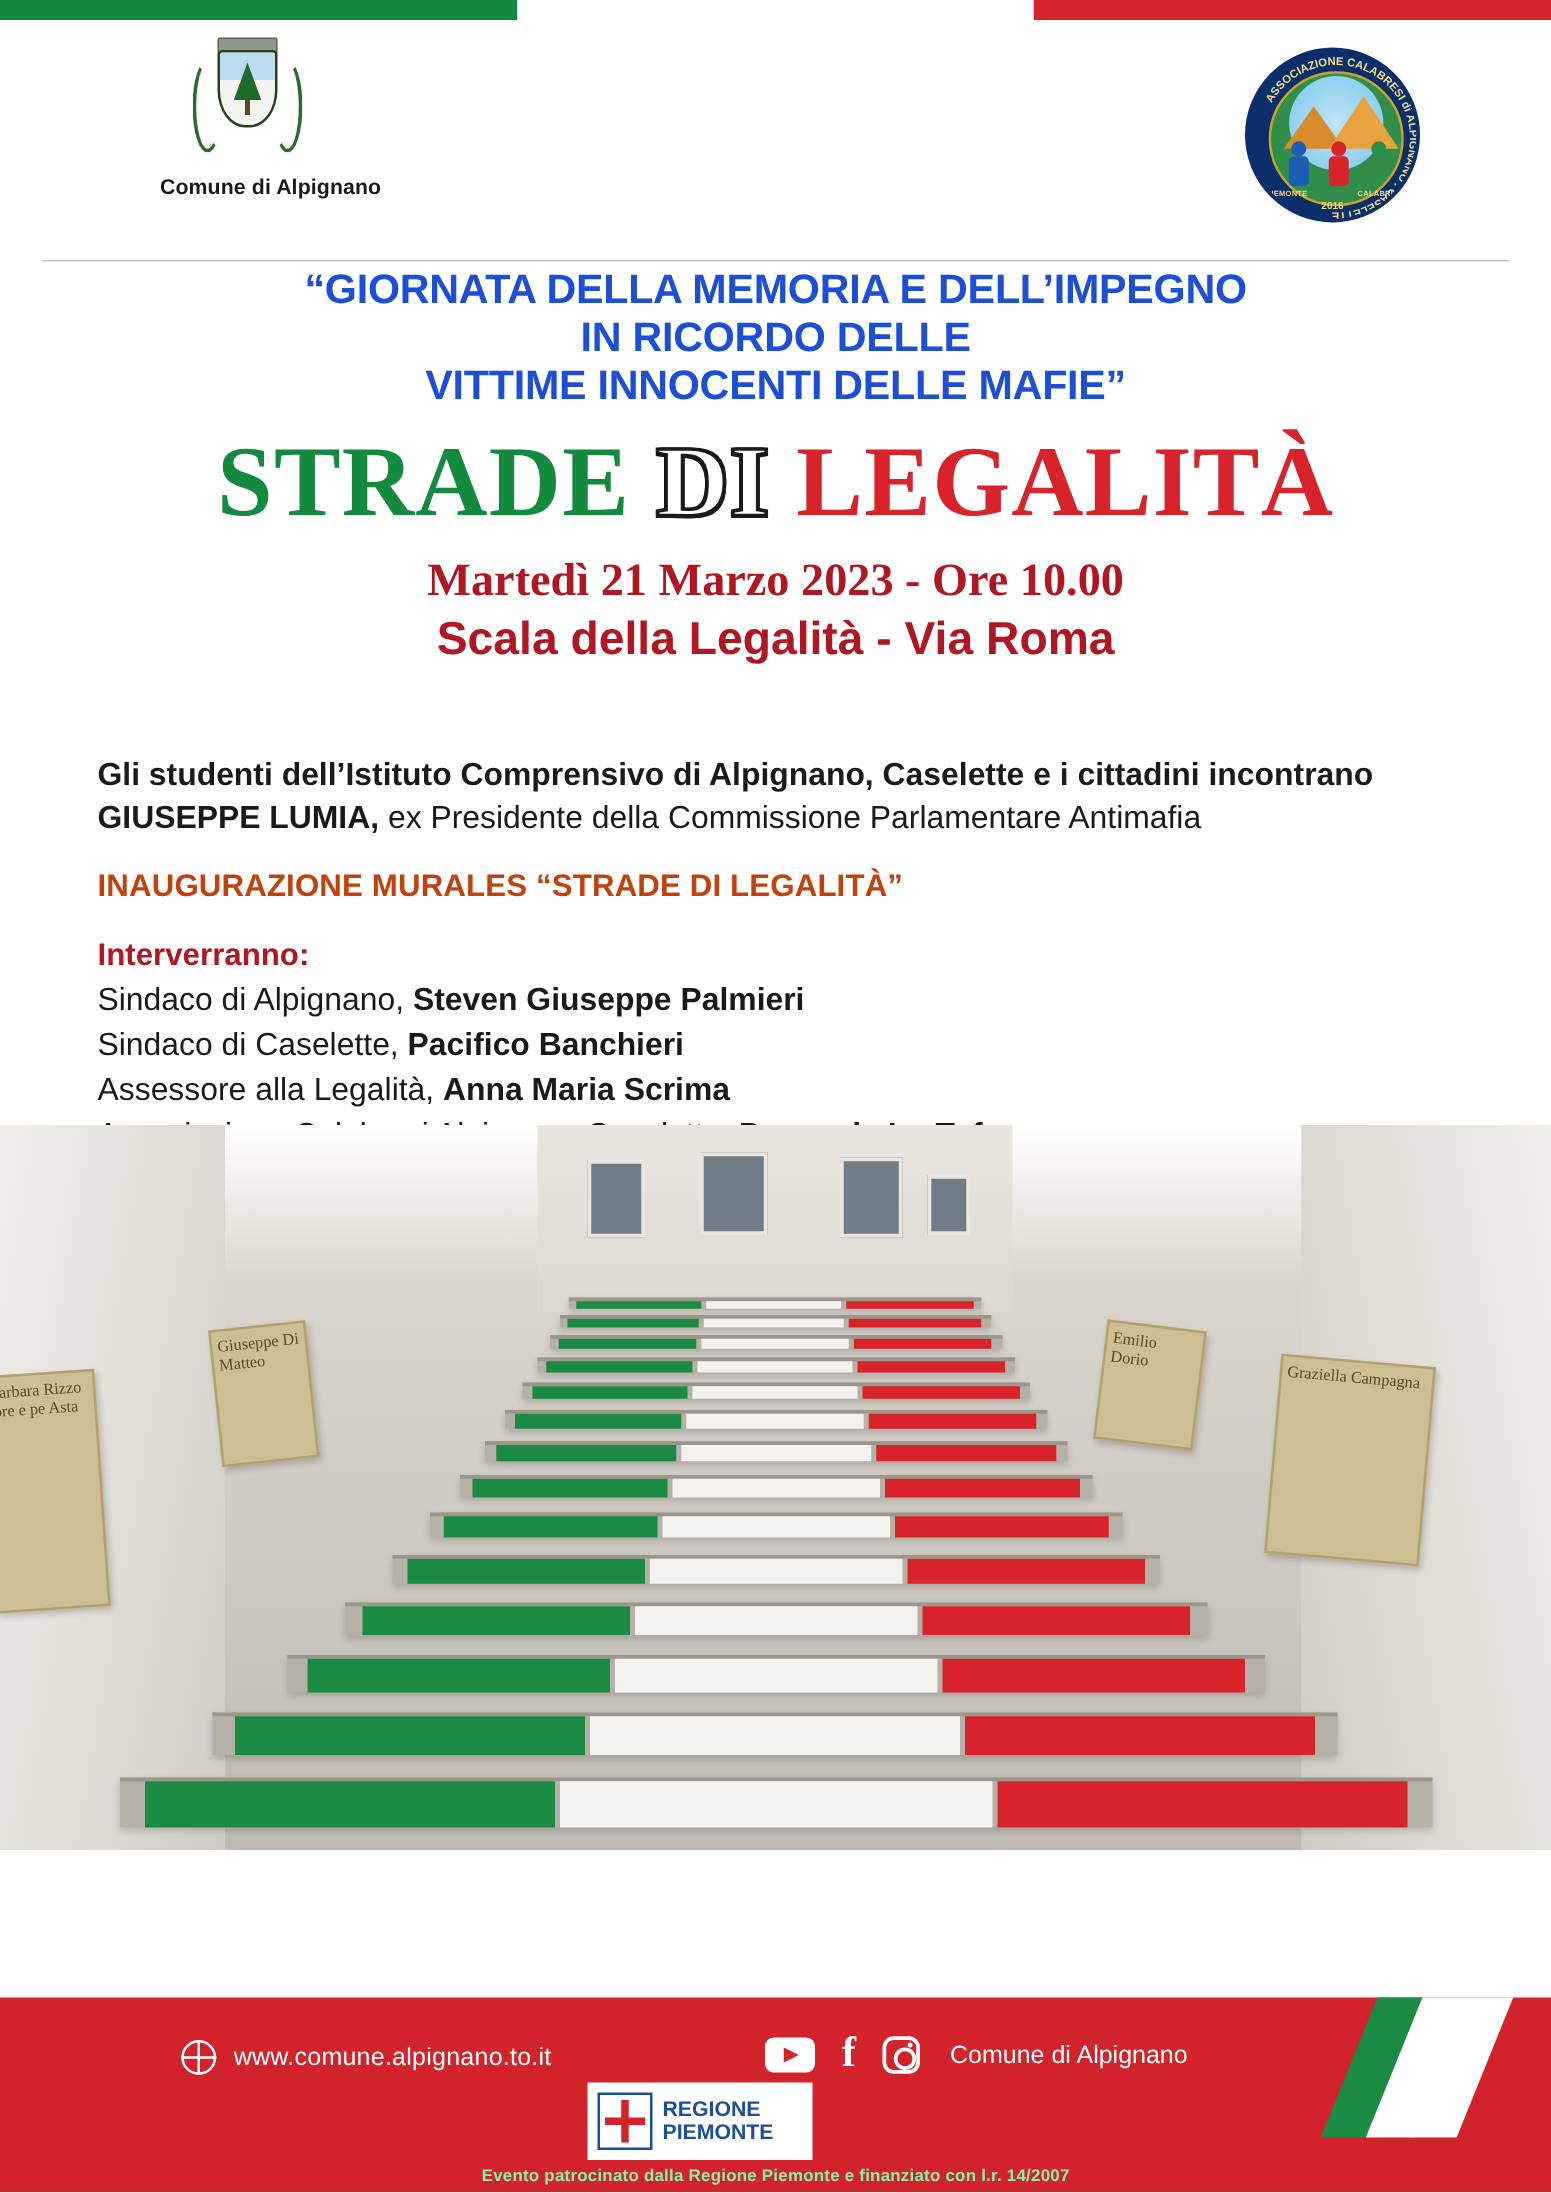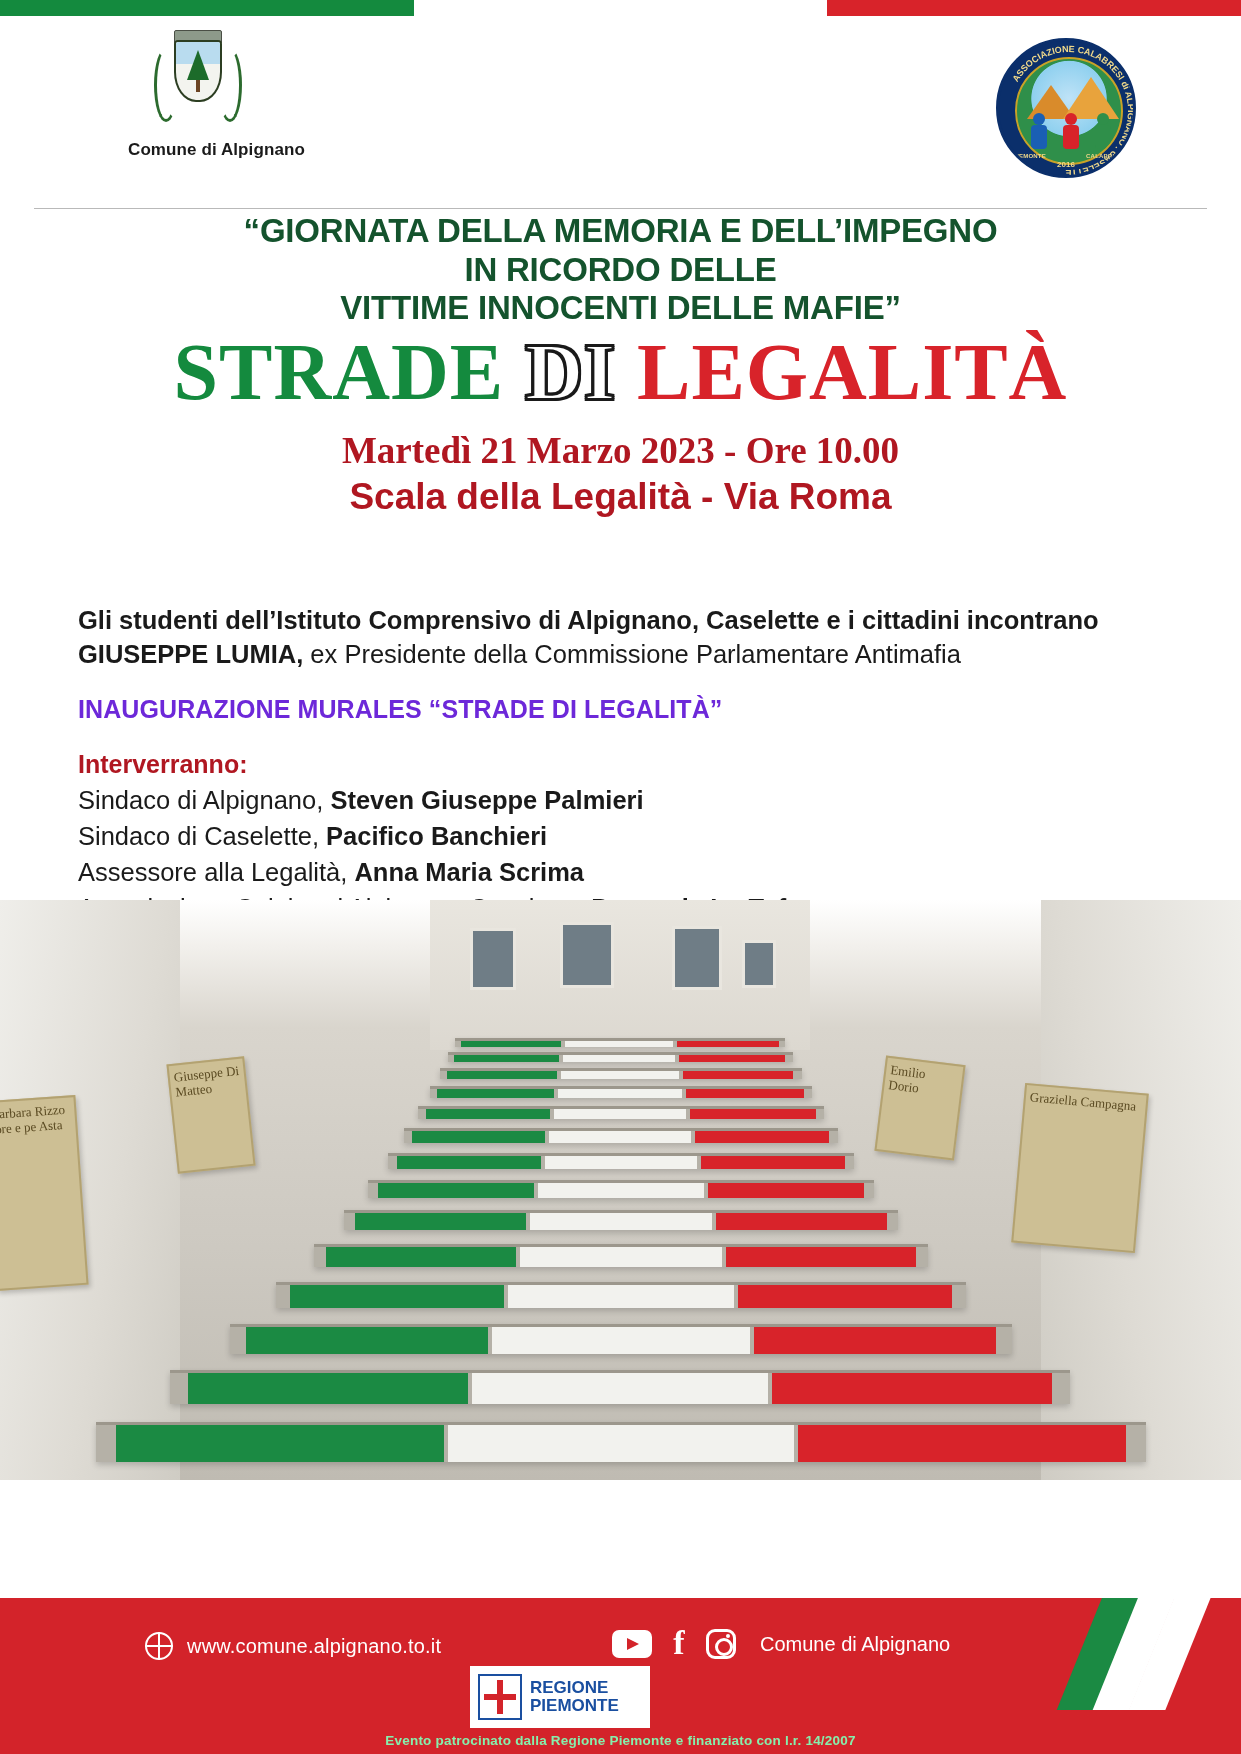--- a/index.html
+++ b/index.html
@@ -186,30 +186,30 @@
   
   .title-block {
     position: absolute;
     top: 212px; left: 0;
     width: 1241px;
     text-align: center;
   }
   .kicker {
     font-size: 33px;
     font-weight: bold;
-    color: #14532d;
+    color: #1d4ed8;
     line-height: 1.17;
     letter-spacing: -0.2px;
   }
   .kicker .l1 { display: block; }
   .kicker .l2 { display: block; }
   .kicker .l3 { display: block; }
 
   .big-title {
-    margin-top: 4px;
+    margin-top: 18px;
     font-family: "Liberation Serif", serif;
     font-size: 80px;
     font-weight: bold;
     letter-spacing: 1px;
     line-height: 1.0;
     white-space: nowrap;
   }
   .big-title .g { color: #148a3e; }
   .big-title .di {
     color: #ffffff;
@@ -245,21 +245,21 @@
   }
   .lede {
     font-size: 25.5px;
     line-height: 1.32;
   }
   .lede .b { font-weight: bold; }
   .sub-red {
     margin-top: 24px;
     font-size: 25px;
     font-weight: bold;
-    color: #6d28d9;
+    color: #c2410c;
     letter-spacing: 0.1px;
   }
   .inter-head {
     margin-top: 26px;
     font-size: 25px;
     font-weight: bold;
     color: #b01721;
   }
   .speakers {
     margin-top: 4px;

